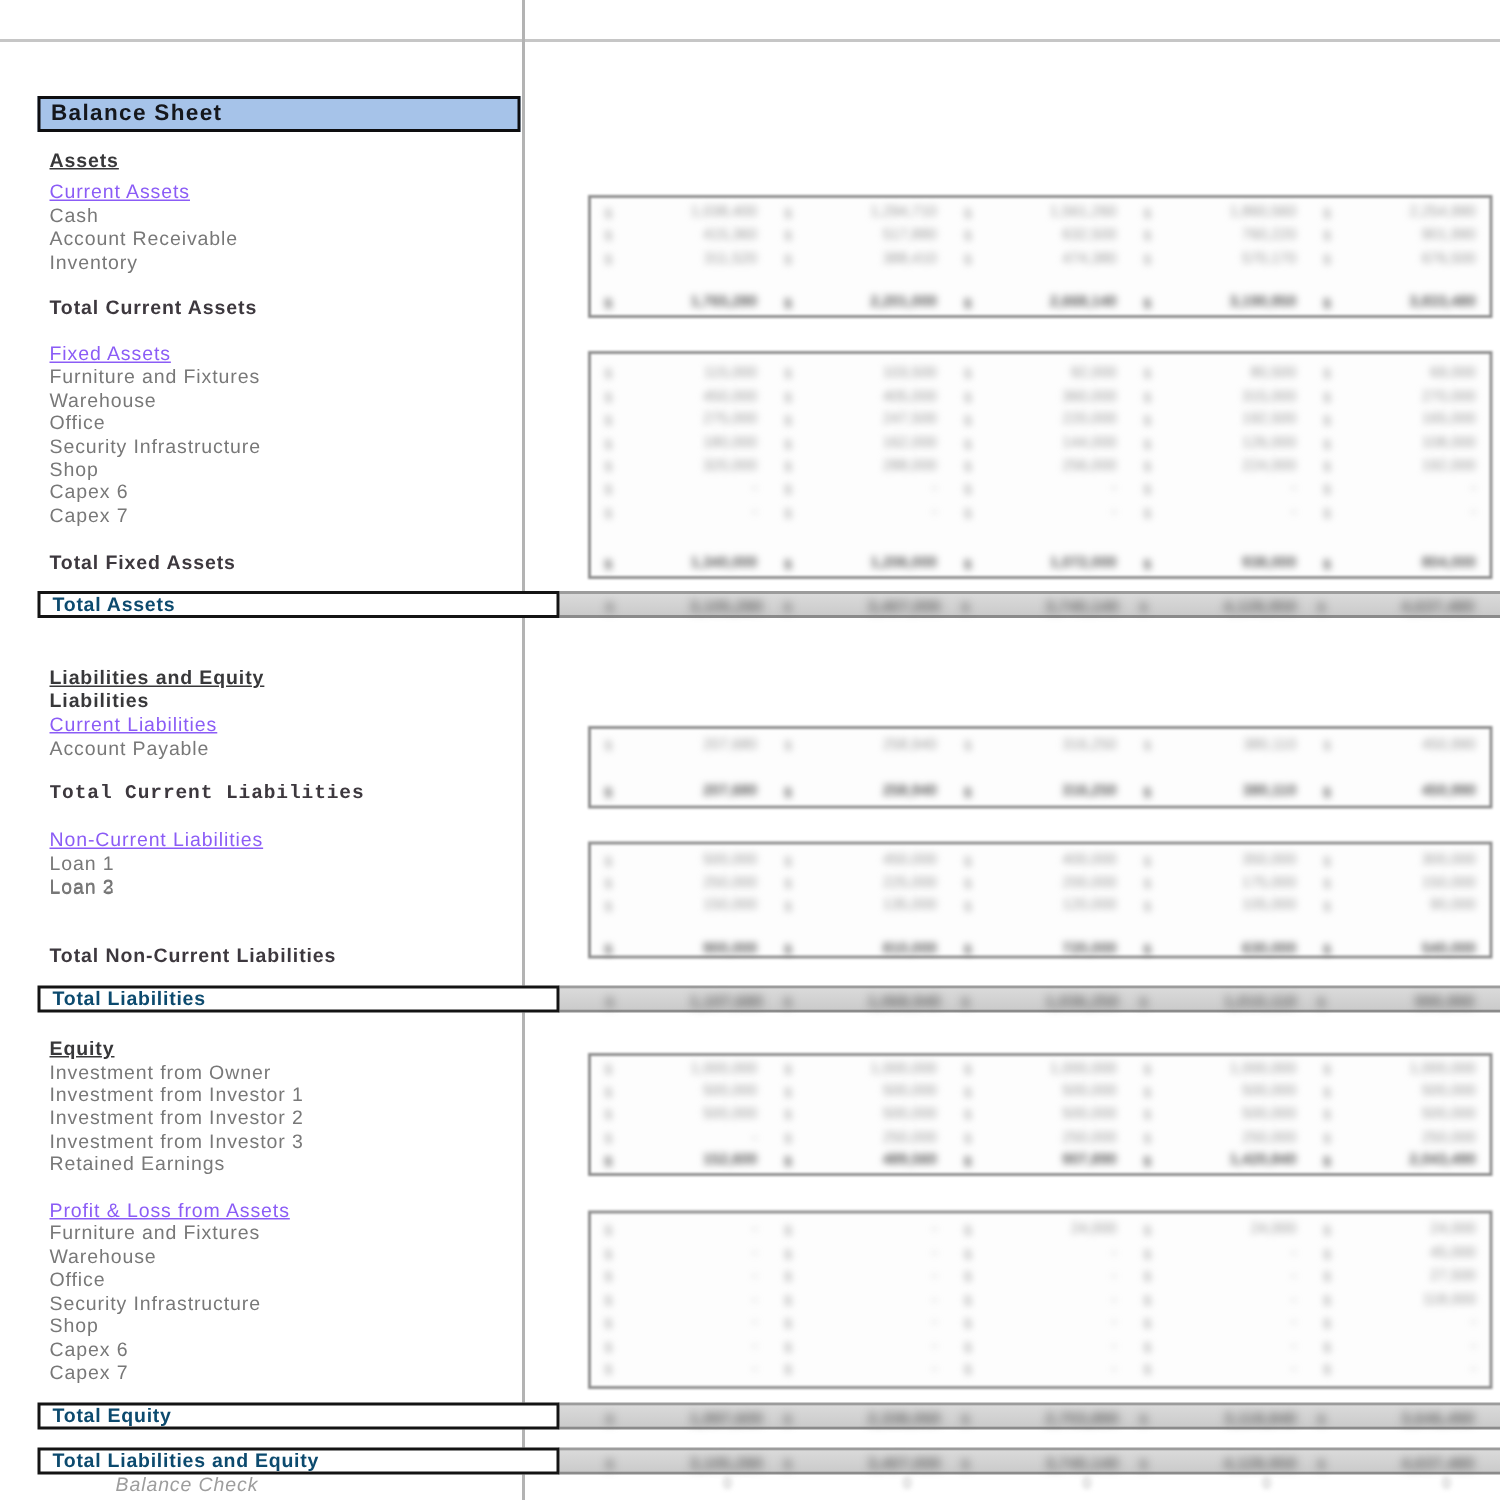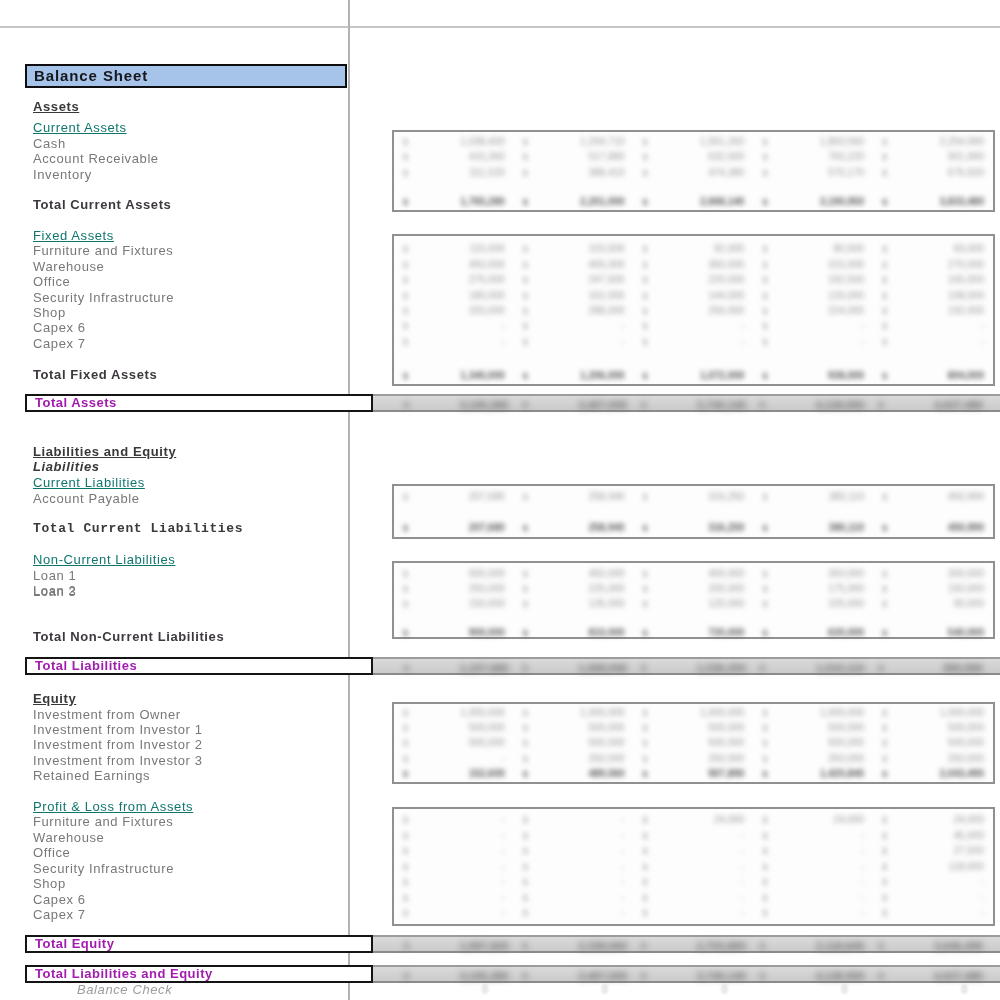--- a/index.html
+++ b/index.html
@@ -16,29 +16,29 @@
              letter-spacing:1px;filter:blur(.45px);}
 
   #title-box{position:absolute;left:25px;top:64px;width:322px;height:24px;
              background:var(--accent,#a6c3e9);border:2px solid #0e0e10;box-sizing:border-box;
              font-weight:bold;font-size:15px;color:#15171c;line-height:20px;padding-left:7px;
              letter-spacing:.9px;filter:blur(.35px);}
 
   .lbl{position:absolute;left:33px;white-space:nowrap;font-size:13px;letter-spacing:.6px;
        filter:blur(.3px);}
   .l-header{font-weight:bold;text-decoration:underline;color:#38383a;}
-  .l-bold{font-weight:bold;color:#38383a;font-style:italic;}
-  .l-sub{text-decoration:underline;color:#0f766e;}
+  .l-bold{font-weight:bold;color:#38383a;}
+  .l-sub{text-decoration:underline;color:#8b5cf6;}
   .l-item{color:#787878;}
   .l-total{font-weight:bold;color:#3d383e;}
   .l-italic{font-style:italic;color:#9d9d9d;}
 
   .lbl-box{position:absolute;left:25px;width:348px;height:18px;border:2px solid #141414;
            box-sizing:border-box;background:#ffffff;font-weight:bold;font-size:13px;
-           line-height:14px;padding-left:8px;color:#a21caf;letter-spacing:.5px;
+           line-height:14px;padding-left:8px;color:#0c4a6e;letter-spacing:.5px;
            white-space:nowrap;filter:blur(.3px);z-index:3;}
 
   .data-box{position:absolute;left:392px;width:603px;border:2px solid #909090;
             box-sizing:border-box;background:#fdfdfd;filter:blur(.7px);}
 
   .data-row{position:absolute;left:394px;width:599px;height:13px;display:flex;
             box-sizing:border-box;filter:blur(2.4px);color:#9b9b9b;font-size:10px;z-index:2;}
   .data-row.total{color:#5c5c5c;font-weight:bold;}
   .data-cell{width:20%;display:flex;justify-content:space-between;align-items:center;
              padding:0 9px;box-sizing:border-box;}

